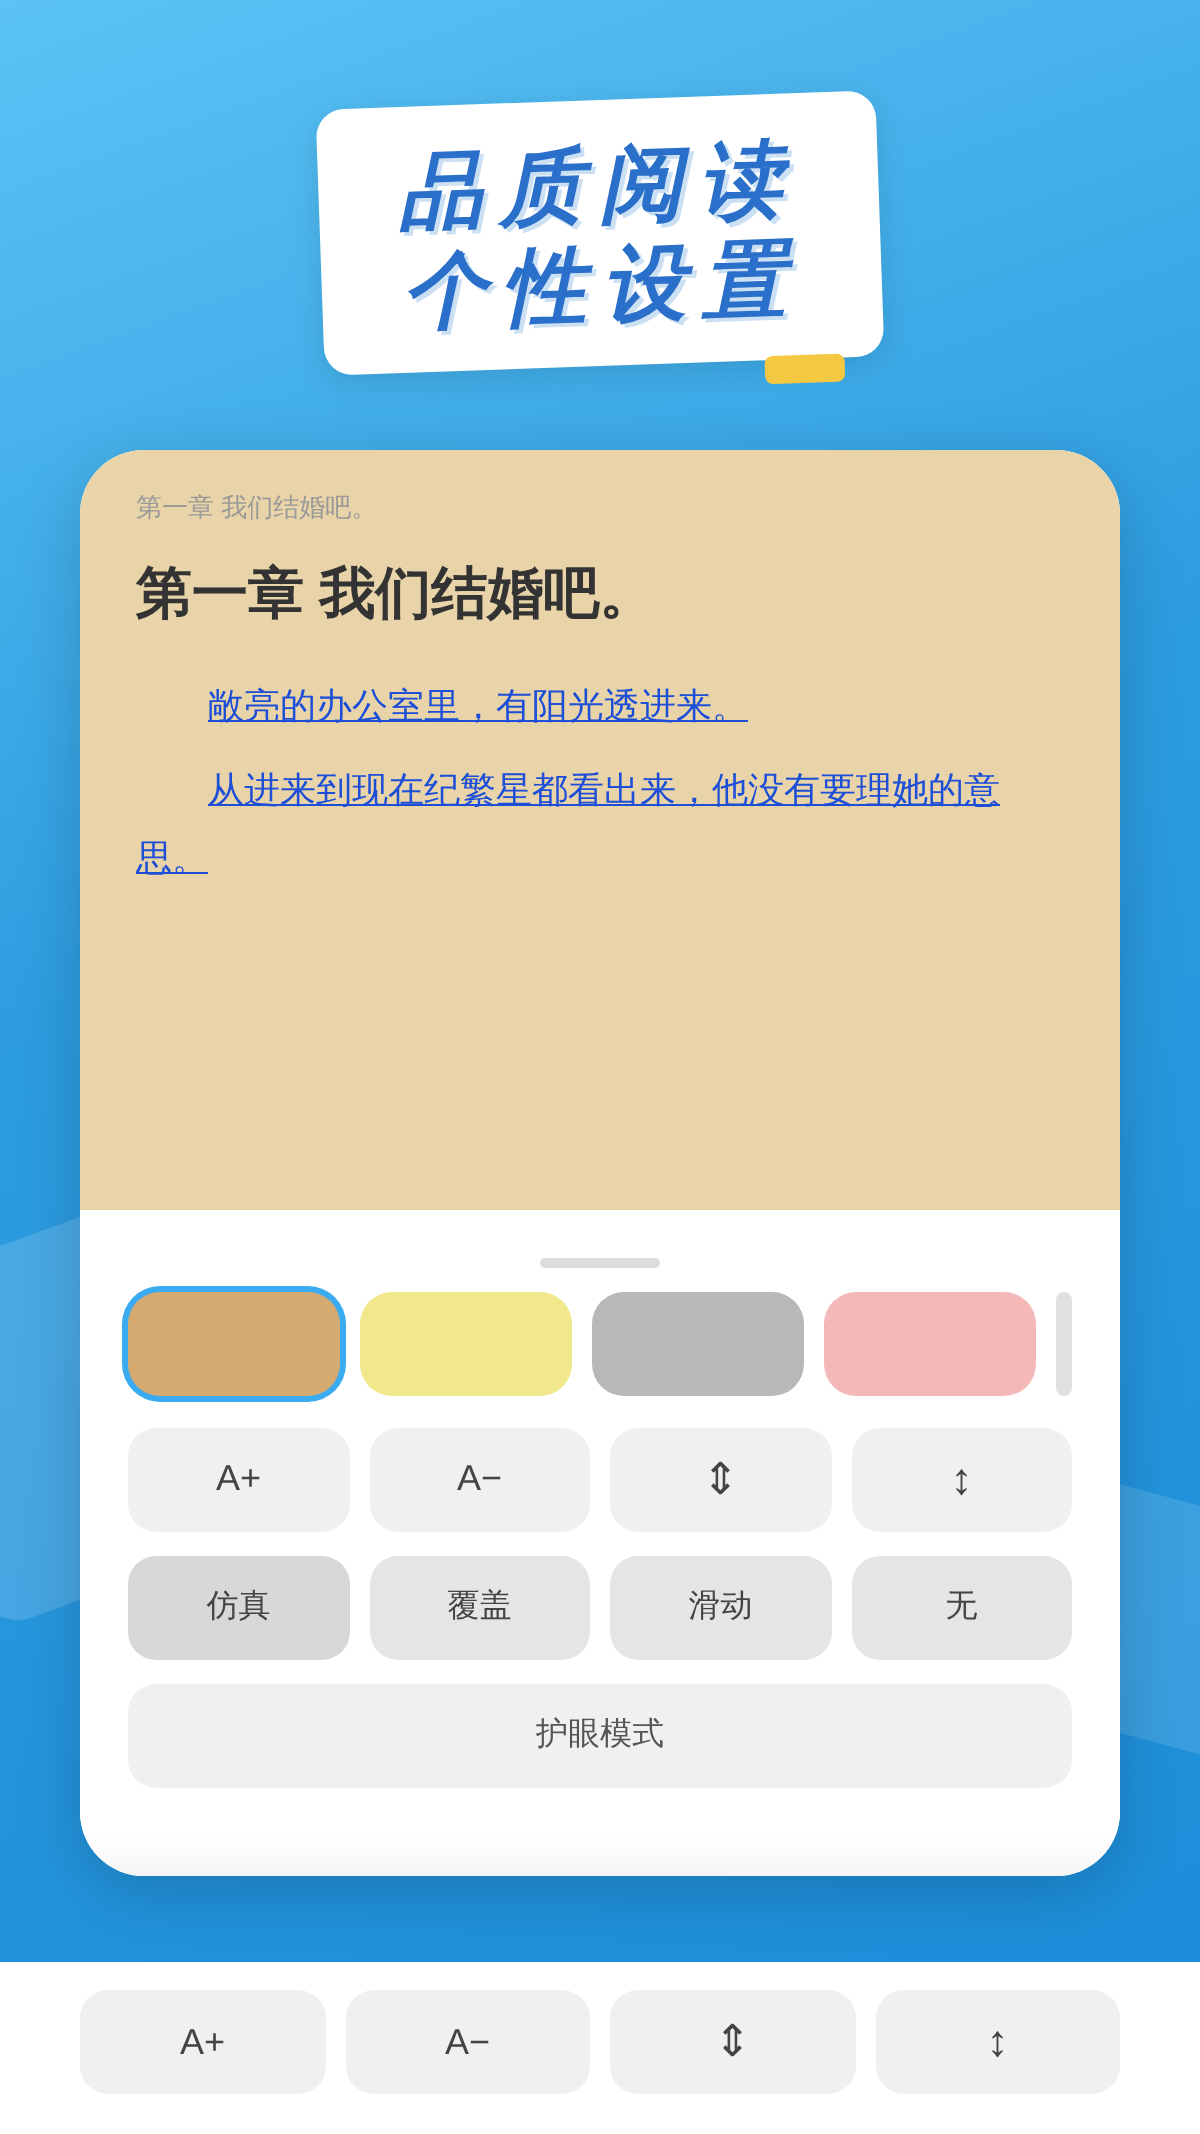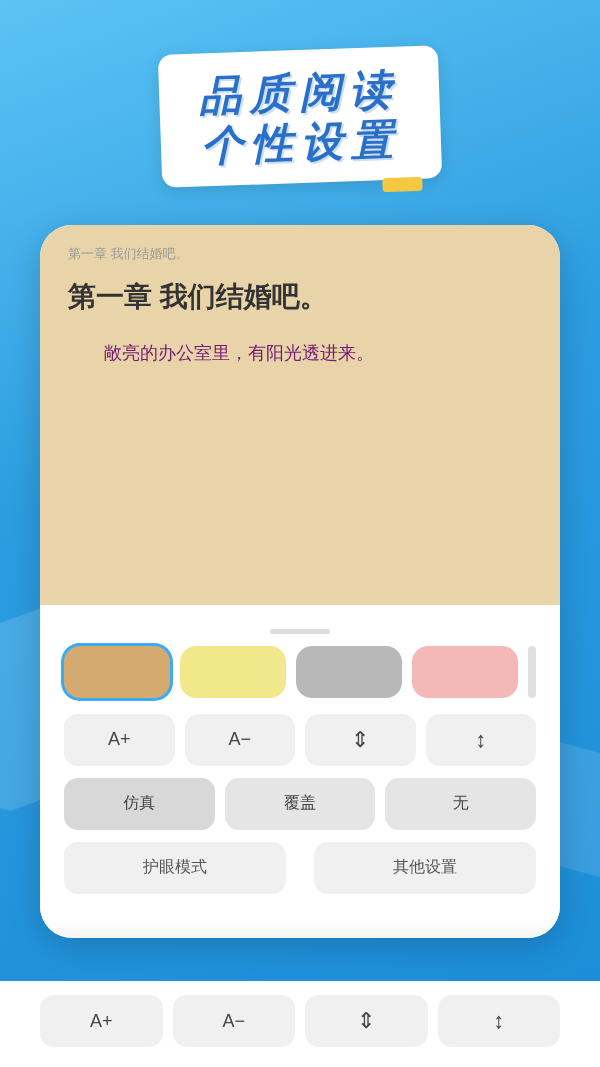--- a/index.html
+++ b/index.html
@@ -117,23 +117,24 @@
     }
     .chapter-title {
       font-size: 28px;
       font-weight: 700;
       color: #333;
       margin-bottom: 20px;
       line-height: 1.4;
     }
     .reading-text {
       font-size: 18px;
-      color: #701a75;
+      color: #1d4ed8;
       line-height: 1.9;
       text-indent: 2em;
+      text-decoration: underline;
     }
     .reading-text p {
       margin-bottom: 8px;
     }
 
     
     .settings-panel {
       background: white;
       padding: 20px 20px 16px;
     }
@@ -276,20 +277,21 @@
   </div>
 </div>
 
 <div class="phone-card">
 
   <div class="reading-area">
     <div class="chapter-label">第一章 我们结婚吧。</div>
     <div class="chapter-title">第一章 我们结婚吧。</div>
     <div class="reading-text">
       <p>敞亮的办公室里，有阳光透进来。</p>
+      <p>从进来到现在纪繁星都看出来，他没有要理她的意思。</p>
     </div>
   </div>
 
   <div class="settings-panel">
 
     <div class="drag-handle"></div>
 
     <div class="color-row">
       <div class="color-swatch selected" style="background:#d4aa70;"></div>
       <div class="color-swatch" style="background:#f0e88a;"></div>
@@ -314,31 +316,31 @@
     </div>
 
     <div class="mode-row">
       <div class="mode-btn active">
         <span>仿真</span>
       </div>
       <div class="mode-btn">
         <span>覆盖</span>
       </div>
       <div class="mode-btn">
+        <span>滑动</span>
+      </div>
+      <div class="mode-btn">
         <span>无</span>
       </div>
     </div>
 
     <div class="bottom-btns">
       <div class="bottom-btn">
         <span>护眼模式</span>
       </div>
-      <div class="bottom-btn">
-        <span>其他设置</span>
-      </div>
     </div>
 
   </div>
 
   <div class="phone-bottom-fade"></div>
 </div>
 
 <div class="bottom-toolbar">
   <div class="btn-cell">
     <span>A+</span>

